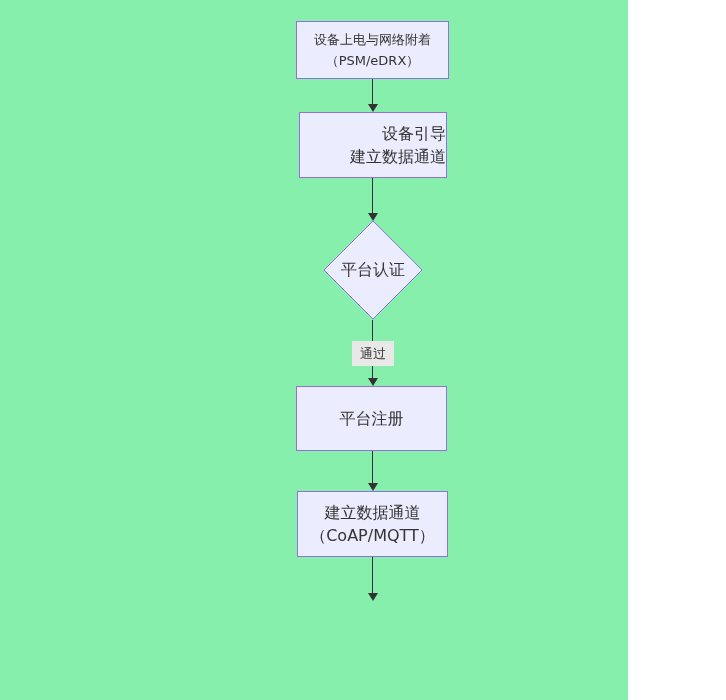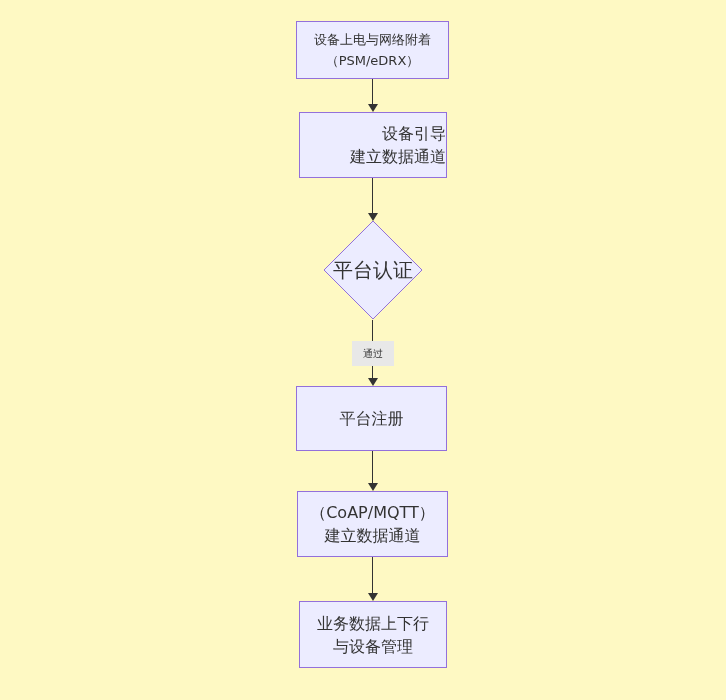--- a/index.html
+++ b/index.html
@@ -2,23 +2,23 @@
 <html><head>
 <meta charset="utf-8">
 <style>
   html, body {
     margin: 0;
     padding: 0;
     background: #ffffff;
   }
   .canvas {
     position: relative;
-    width: 726px;
+    width: 628px;
     height: 700px;
-    background: #fef9c3;
+    background: #86efac;
     overflow: hidden;
     font-family: "DejaVu Sans", "Liberation Sans", sans-serif;
     color: #333333;
   }
   
   .node {
     position: absolute;
     background: #ECECFF;
     border: 1px solid #9370DB;
     box-sizing: border-box;
@@ -47,21 +47,21 @@
     height: 100px;
   }
   .diamond svg { position: absolute; left: 0; top: 0; display: block; }
   .diamond .dlabel {
     position: absolute;
     left: 0; top: 0;
     width: 100%; height: 100%;
     display: flex;
     align-items: center;
     justify-content: center;
-    font-size: 20px;
+    font-size: 16px;
     white-space: nowrap;
   }
   
   .edge {
     position: absolute;
     left: 372px;
     width: 1px;
     background: #333333;
   }
   .e1 { top: 79px;  height: 26px; }
@@ -87,21 +87,21 @@
   .edge-label {
     position: absolute;
     left: 352px;
     top: 341px;
     width: 42px;
     height: 25px;
     background: #e8e8e8;
     display: flex;
     align-items: center;
     justify-content: center;
-    font-size: 10px;
+    font-size: 13px;
     white-space: nowrap;
   }
 </style>
 </head>
 <body>
 
 <div class="canvas">
 
   <div class="node n1">
     <div class="line">设备上电与网络附着</div>
@@ -131,25 +131,21 @@
   <div class="arrow a3"></div>
 
   <div class="node n4">
     <div class="line">平台注册</div>
   </div>
 
   <div class="edge e4"></div>
   <div class="arrow a4"></div>
 
   <div class="node n5">
+    <div class="line">建立数据通道</div>
     <div class="line">（CoAP/MQTT）</div>
-    <div class="line">建立数据通道</div>
   </div>
 
   <div class="edge e5"></div>
   <div class="arrow a5"></div>
 
-  <div class="node n6">
-    <div class="line">业务数据上下行</div>
-    <div class="line">与设备管理</div>
-  </div>
 
 </div>
 
 </body></html>

